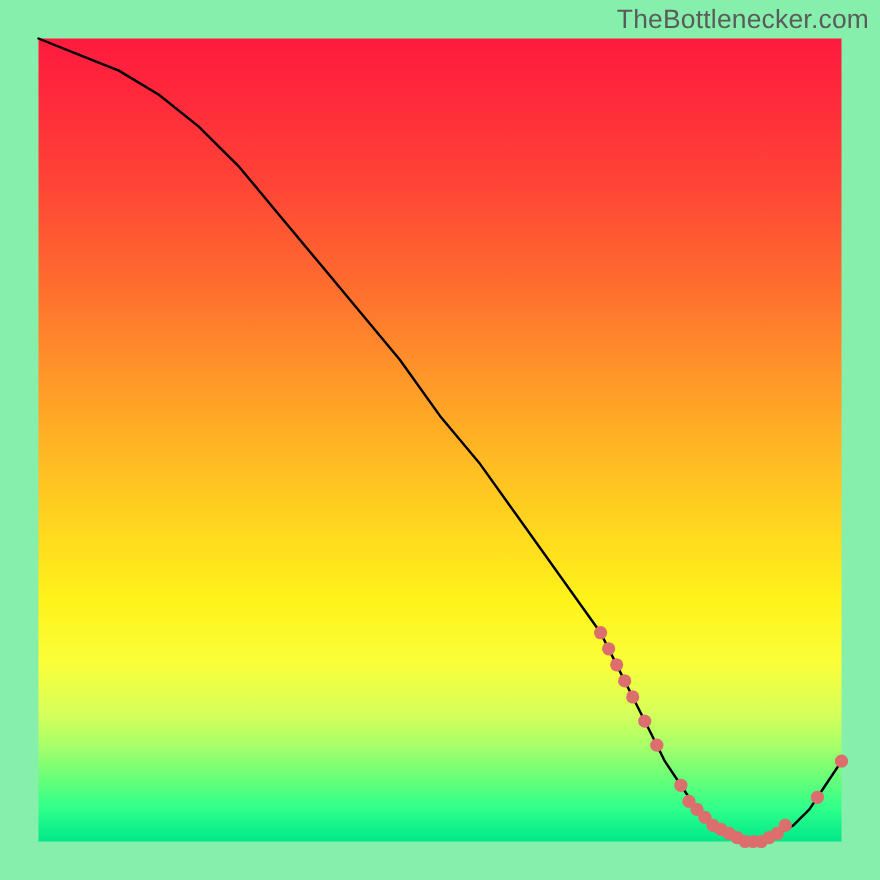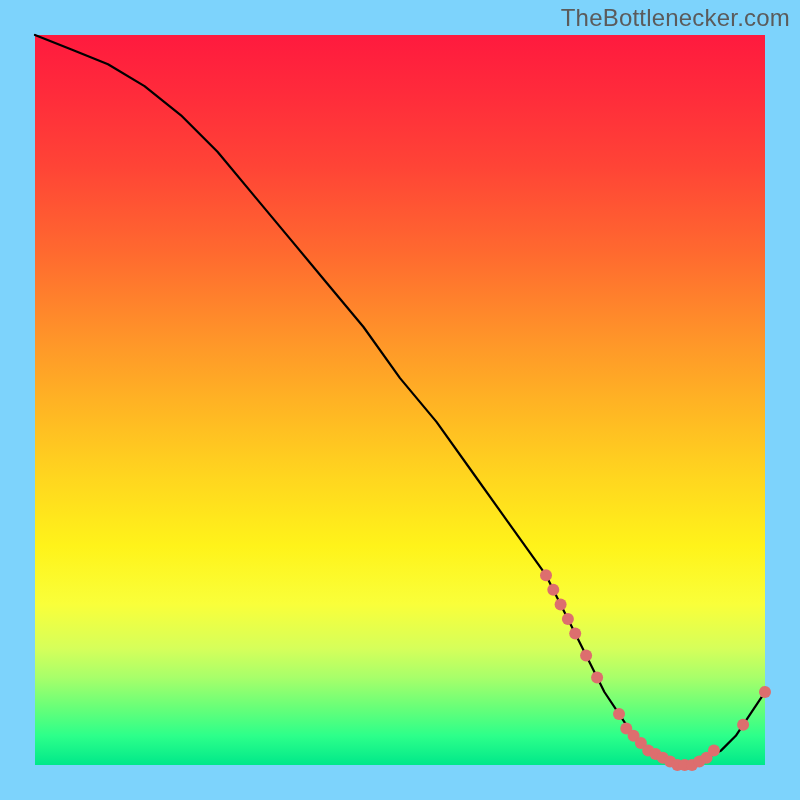--- a/index.html
+++ b/index.html
@@ -8,21 +8,21 @@
     width: 800px;
     height: 800px;
     background: #000;
     overflow: hidden;
     font-family: Arial, Helvetica, sans-serif;
   }
   .frame {
     position: relative;
     width: 800px;
     height: 800px;
-    background: #7dd3fc;
+    background: #86efac;
   }
   .watermark {
     position: absolute;
     top: 4px;
     right: 10px;
     color: #5b5b5b;
     font-size: 24px;
     font-weight: 500;
     letter-spacing: 0.2px;
     z-index: 5;

